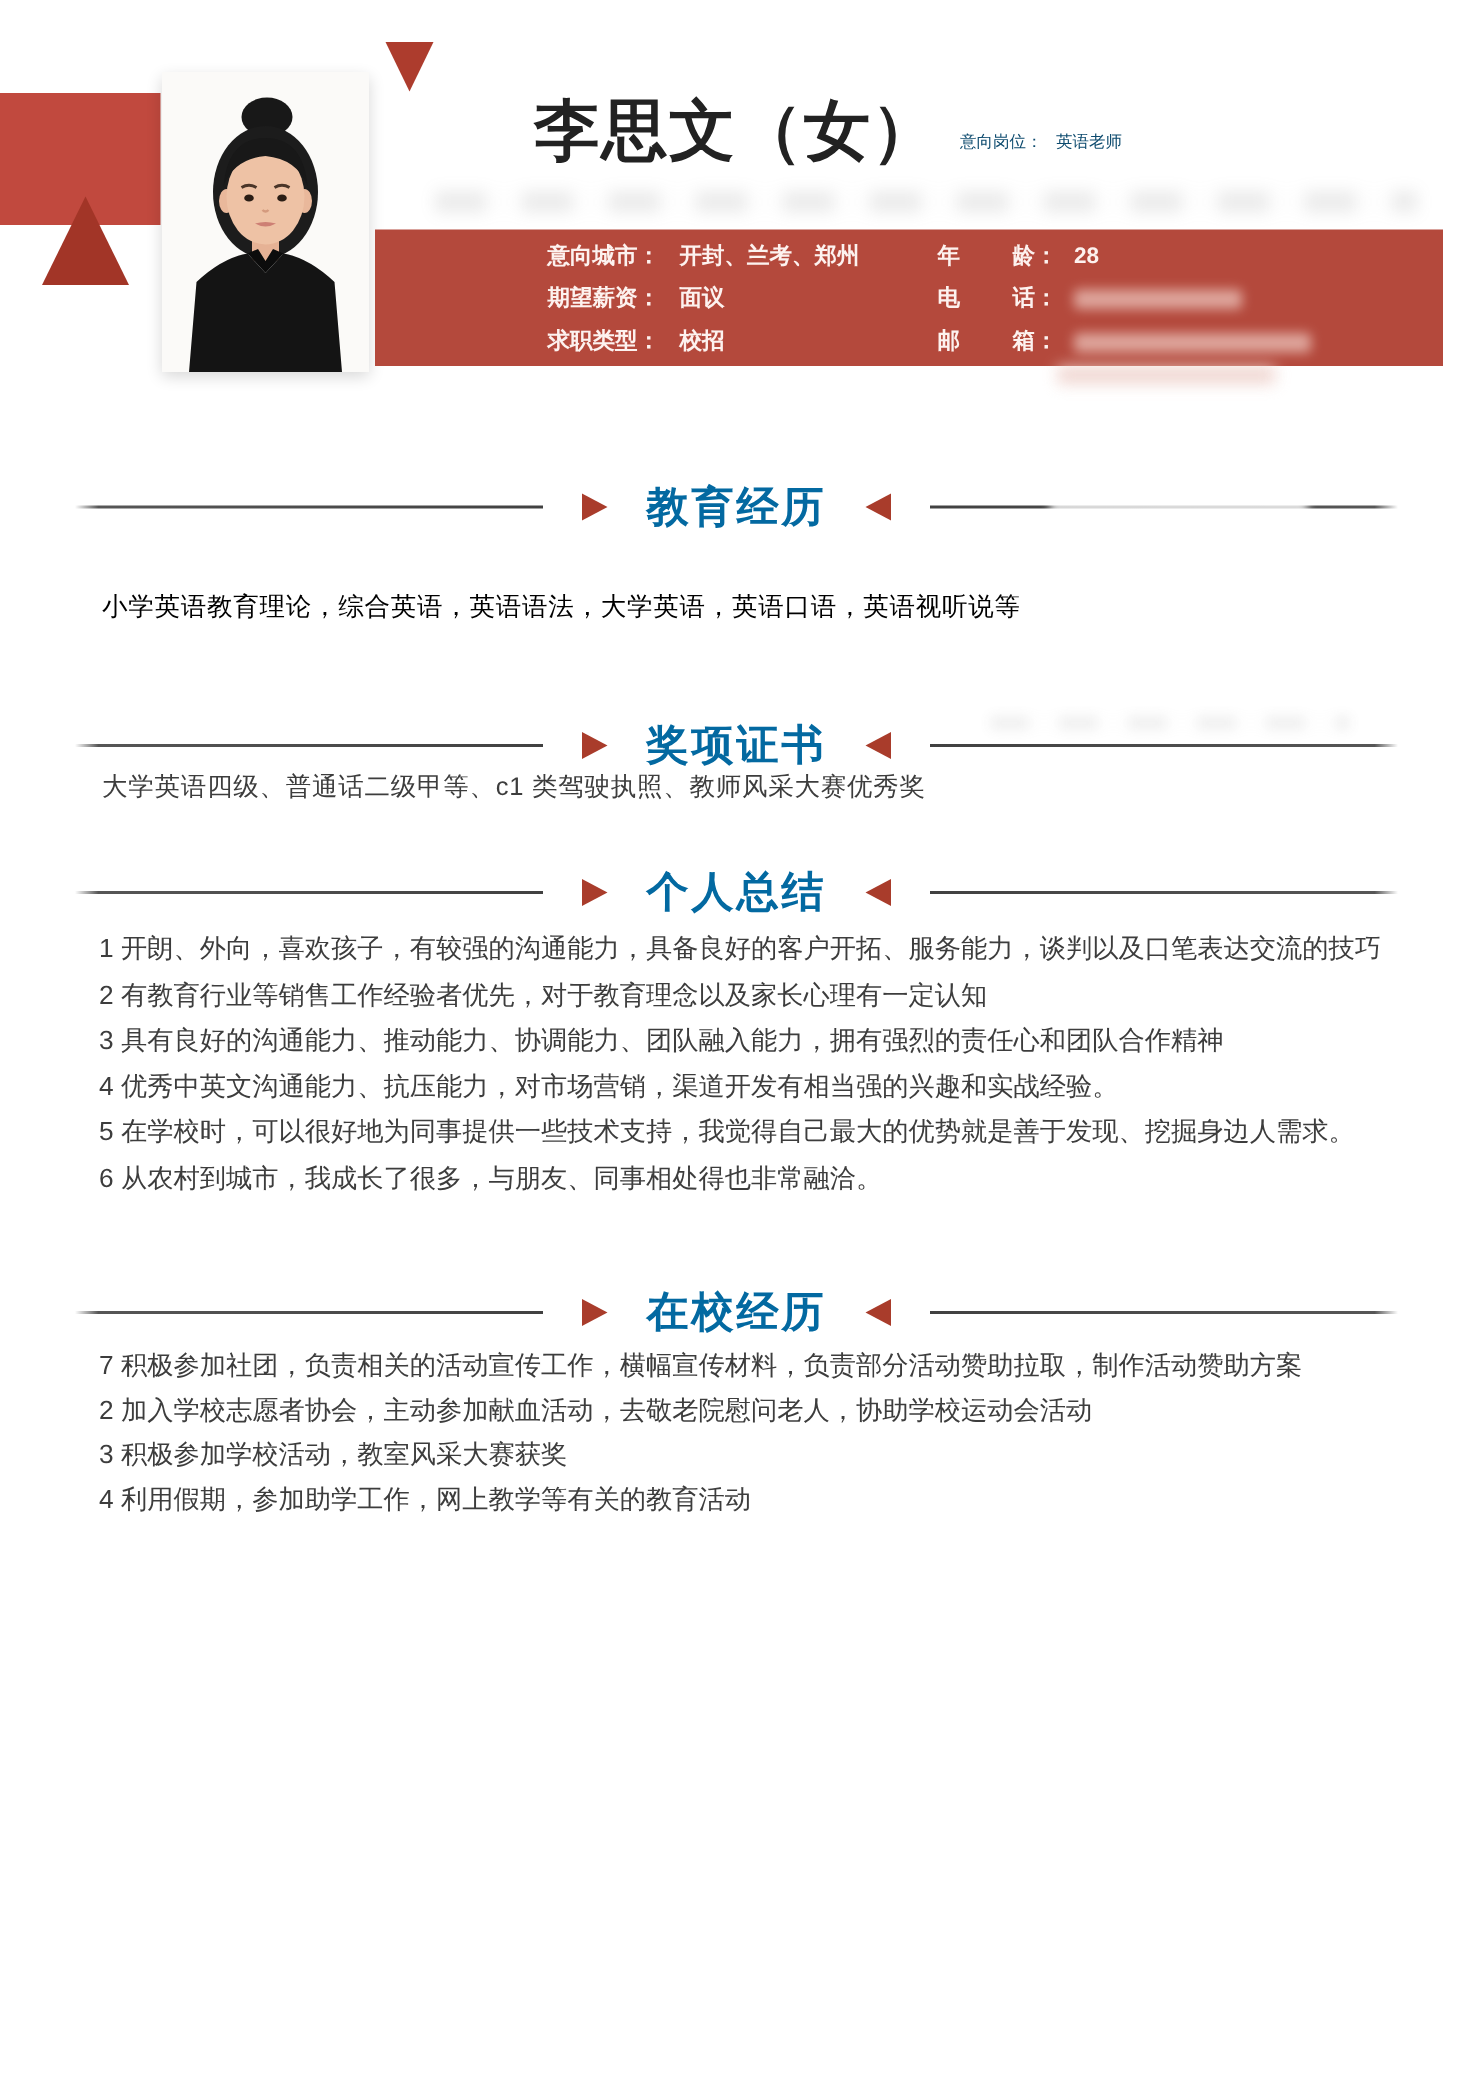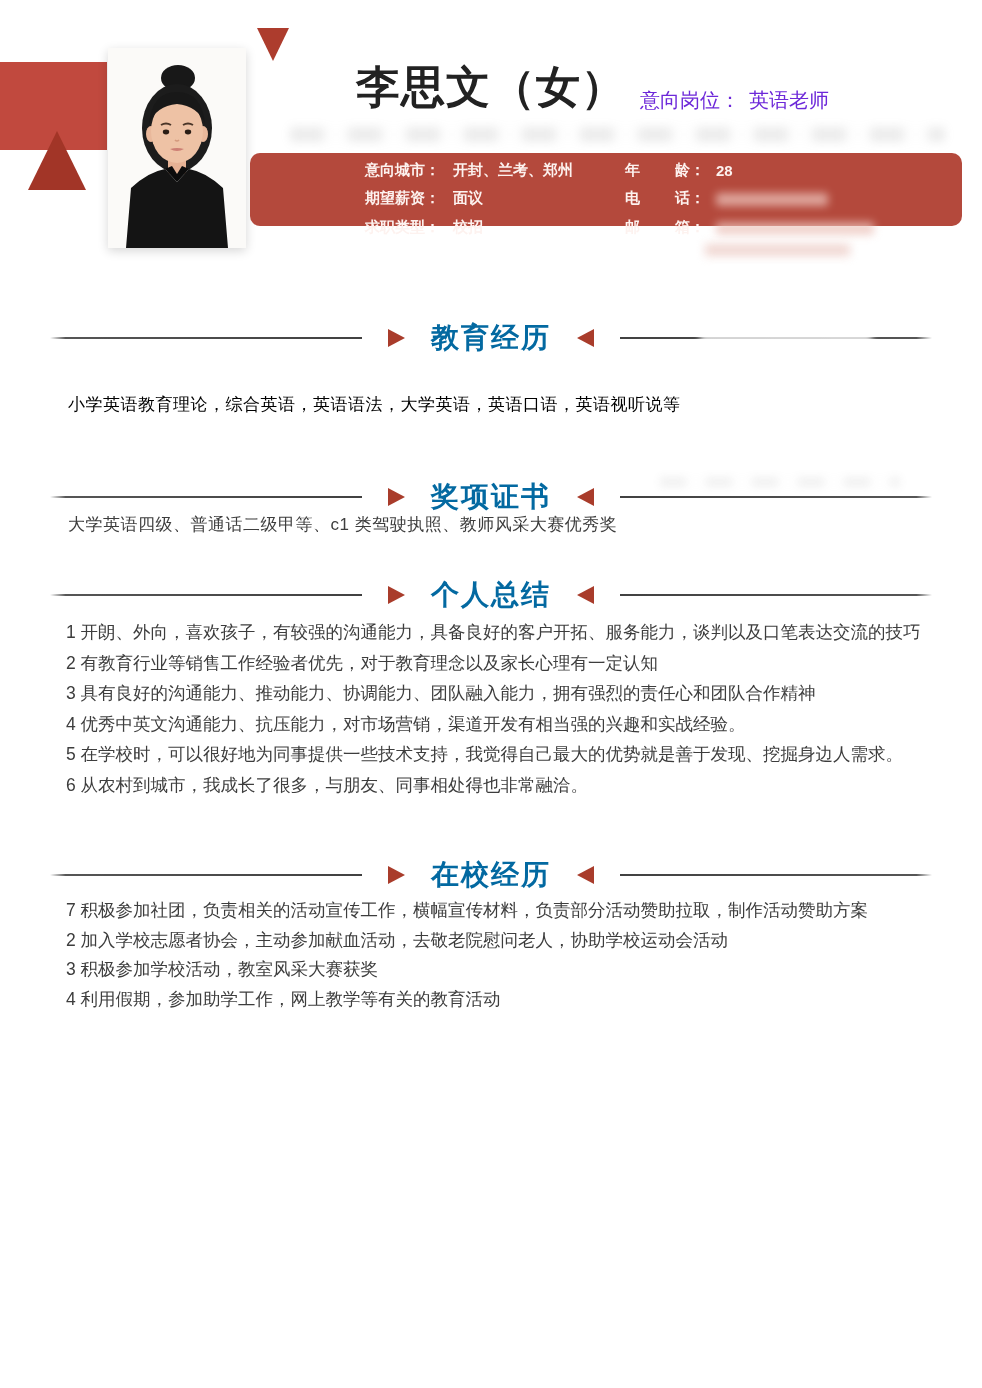--- a/index.html
+++ b/index.html
@@ -14,24 +14,24 @@
     border-bottom:59px solid var(--deco-red-dark,#a23527);}
   .deco-tri-down{position:absolute;left:257px;top:28px;width:0;height:0;
     border-left:16px solid transparent;border-right:16px solid transparent;
     border-top:33px solid var(--deco-red-mid,#ad3c2d);}
   
   .photo{position:absolute;left:108px;top:48px;width:138px;height:200px;background:#fbfaf8;
     box-shadow:0 3px 10px rgba(0,0,0,.16);}
   .photo svg{display:block;}
   
   .name{position:absolute;left:356px;top:58px;font-size:44px;font-weight:bold;color:#222;letter-spacing:1px;white-space:nowrap;}
-  .intent{position:absolute;left:640px;top:87px;font-size:20px;color:#6d28d9;white-space:nowrap;}
+  .intent{position:absolute;left:640px;top:87px;font-size:11px;color:#0c4a6e;white-space:nowrap;}
   .intent .lbl{margin-right:9px;}
   
-  .banner{position:absolute;left:250px;top:153px;width:712px;height:73px;background:var(--banner-red,#b4493c);border-radius:10px;}
+  .banner{position:absolute;left:250px;top:153px;width:712px;height:91px;background:var(--banner-red,#b4493c);}
   .b-row{position:absolute;left:0;width:100%;height:20px;font-size:15px;font-weight:bold;color:#fdf2ef;
     display:flex;align-items:center;white-space:nowrap;}
   .b-row.r0{top:7px;} .b-row.r1{top:35px;} .b-row.r2{top:64px;}
   .b-l1{display:inline-block;margin-left:115px;width:88px;}
   .b-v1{display:inline-block;width:172px;}
   .b-l2{display:inline-flex;width:80px;justify-content:space-between;padding-right:11px;}
   .b-v2{display:inline-block;}
   .blur-chip{display:inline-block;height:13px;border-radius:3px;background:#ecc4bc;filter:blur(4px);opacity:.75;}
   .blur-chip.phone{width:112px;margin-top:2px;}
   .blur-chip.email{width:158px;margin-top:2px;}

